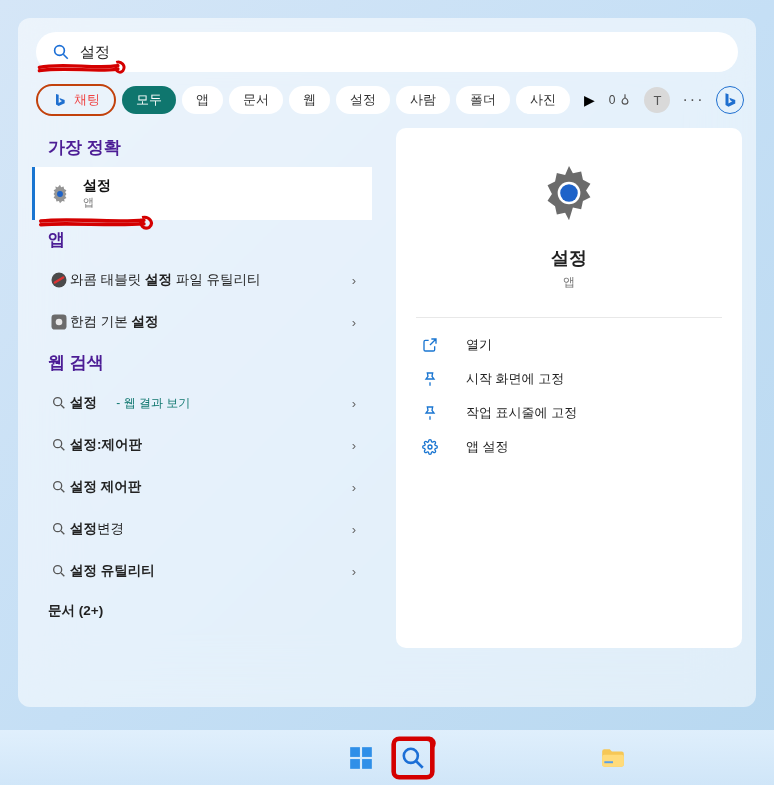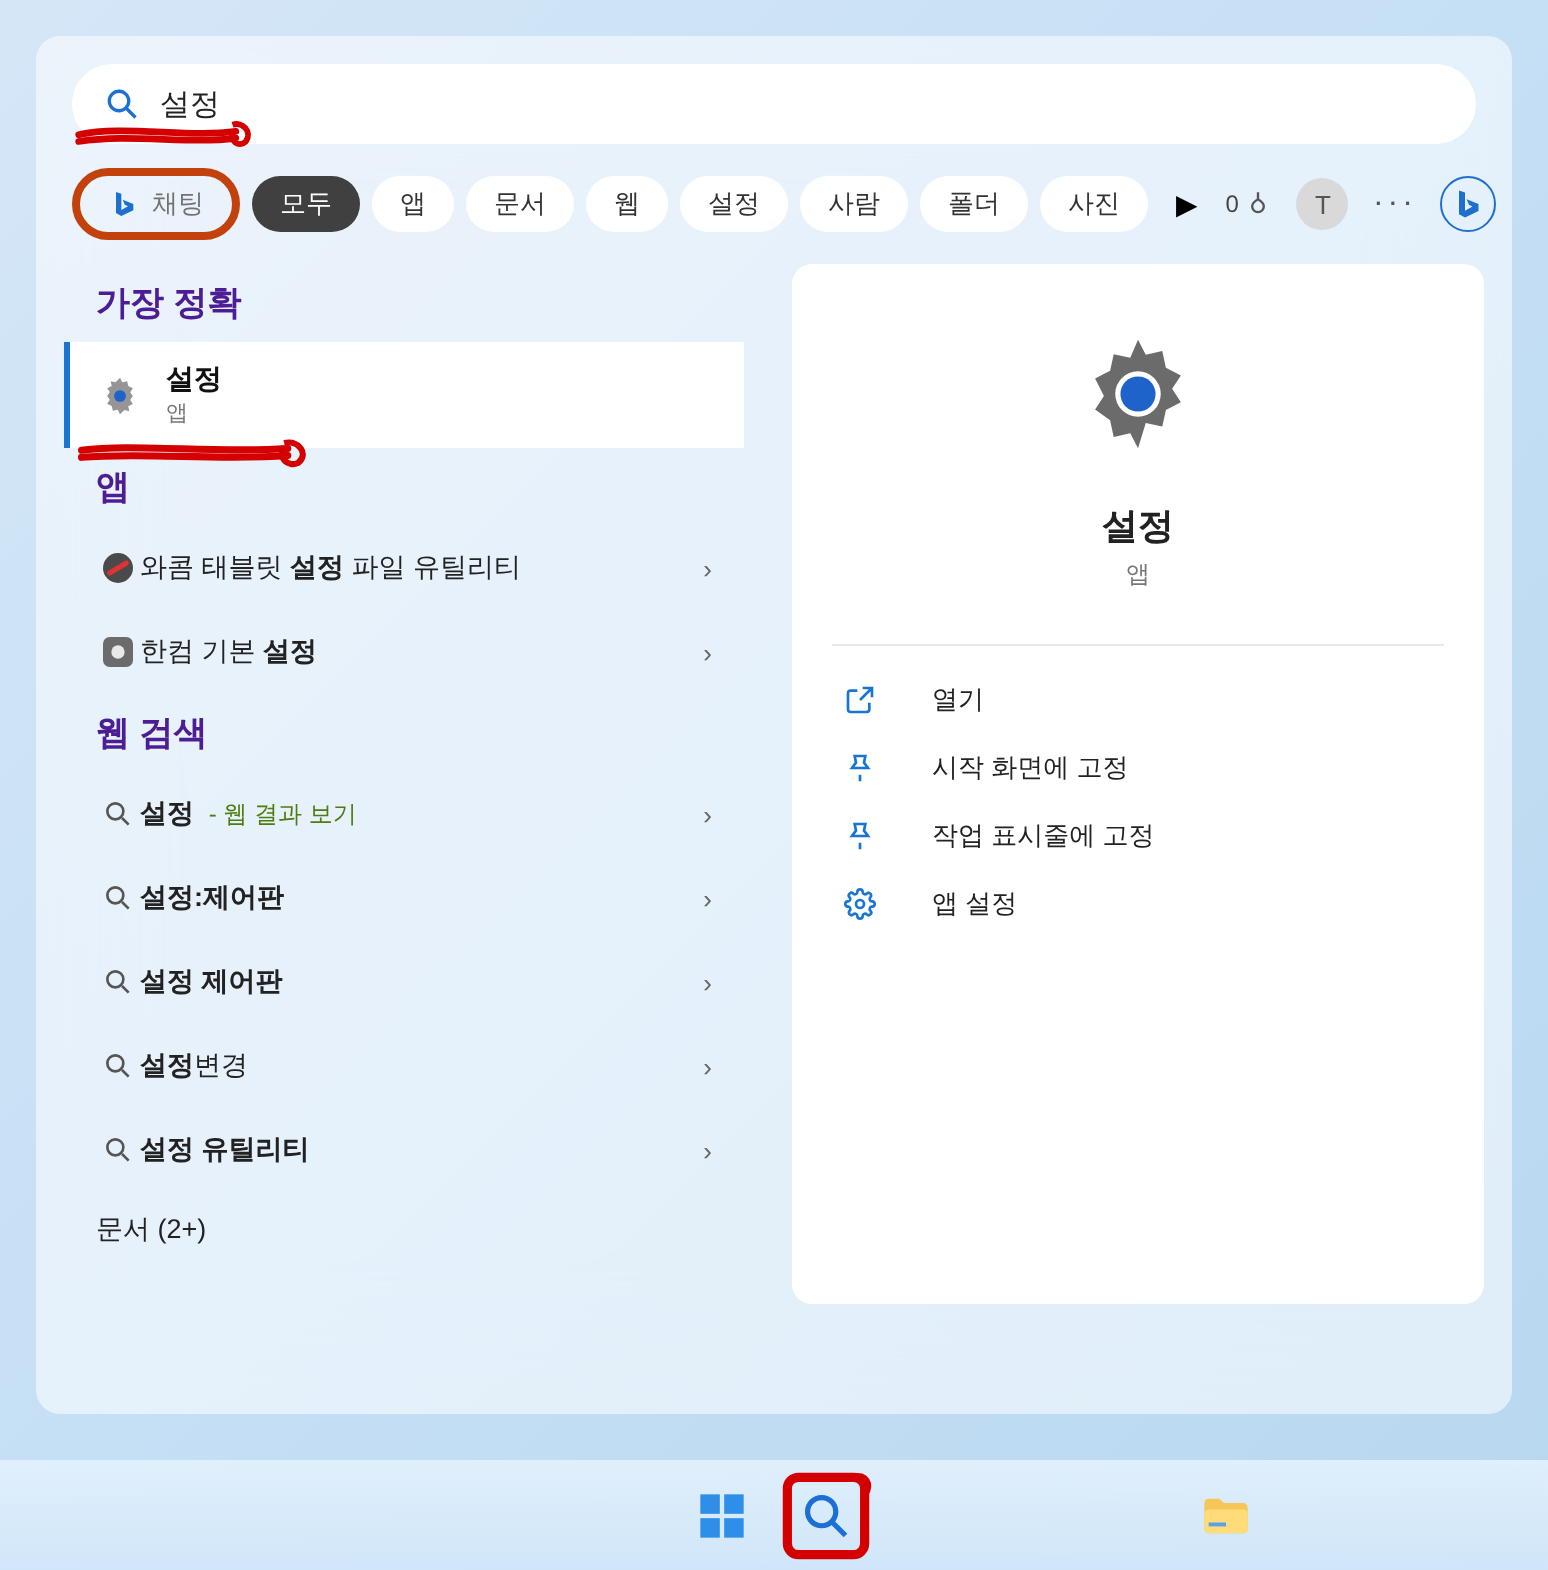--- a/index.html
+++ b/index.html
@@ -59,27 +59,27 @@
       padding: 5px 14px;
       font-size: 13px;
       color: #333;
       cursor: pointer;
       white-space: nowrap;
       display: inline-flex;
       align-items: center;
       gap: 6px;
     }
     .tab.outlined {
-      border: 4px solid #c2410c;
-      color: #737373;
+      border: 2px solid #c2410c;
+      color: #ef4444;
       background: transparent;
       font-family: Liberation Mono, monospace;
     }
     .tab.active {
-      background: #404040;
+      background: #0f766e;
       color: #fff;
     }
     .tab.ghost { color: #333; }
     .tabs .play { font-size: 14px; padding: 4px 8px; }
     .tabs-right {
       margin-left: auto;
       display: flex;
       align-items: center;
       gap: 12px;
     }
@@ -126,22 +126,22 @@
       font-size: 13.5px;
       color: #222;
       position: relative;
     }
     .list-item .chevron, .web-item .chevron {
       margin-left: auto;
       color: #666;
       font-size: 13px;
     }
     .web-item span strong { font-weight: 600; }
-    .web-item .hint { font-size: 12px; color: #4d7c0f; margin-left: 4px; }
-    .footer-link { padding: 10px 16px; font-size: 13.5px; color: #222; cursor: pointer; font-weight: 400; }
+    .web-item .hint { font-size: 12px; color: #0f766e; margin-left: 16px; }
+    .footer-link { padding: 10px 16px; font-size: 13.5px; color: #222; cursor: pointer; font-weight: 700; }
     .detail-header {
       display: flex; flex-direction: column; align-items: center;
       padding: 16px 0 26px 0;
     }
     .detail-header .gear-lg { margin-bottom: 18px; }
     .detail-header .title { font-size: 18px; font-weight: 600; color: #222; }
     .detail-header .subtitle { font-size: 12px; color: #777; margin-top: 4px; }
     .detail-sep { height: 1px; background: #e8e8e8; margin: 0 0 10px 0; }
     .action {
       display: flex; align-items: center; gap: 28px;

